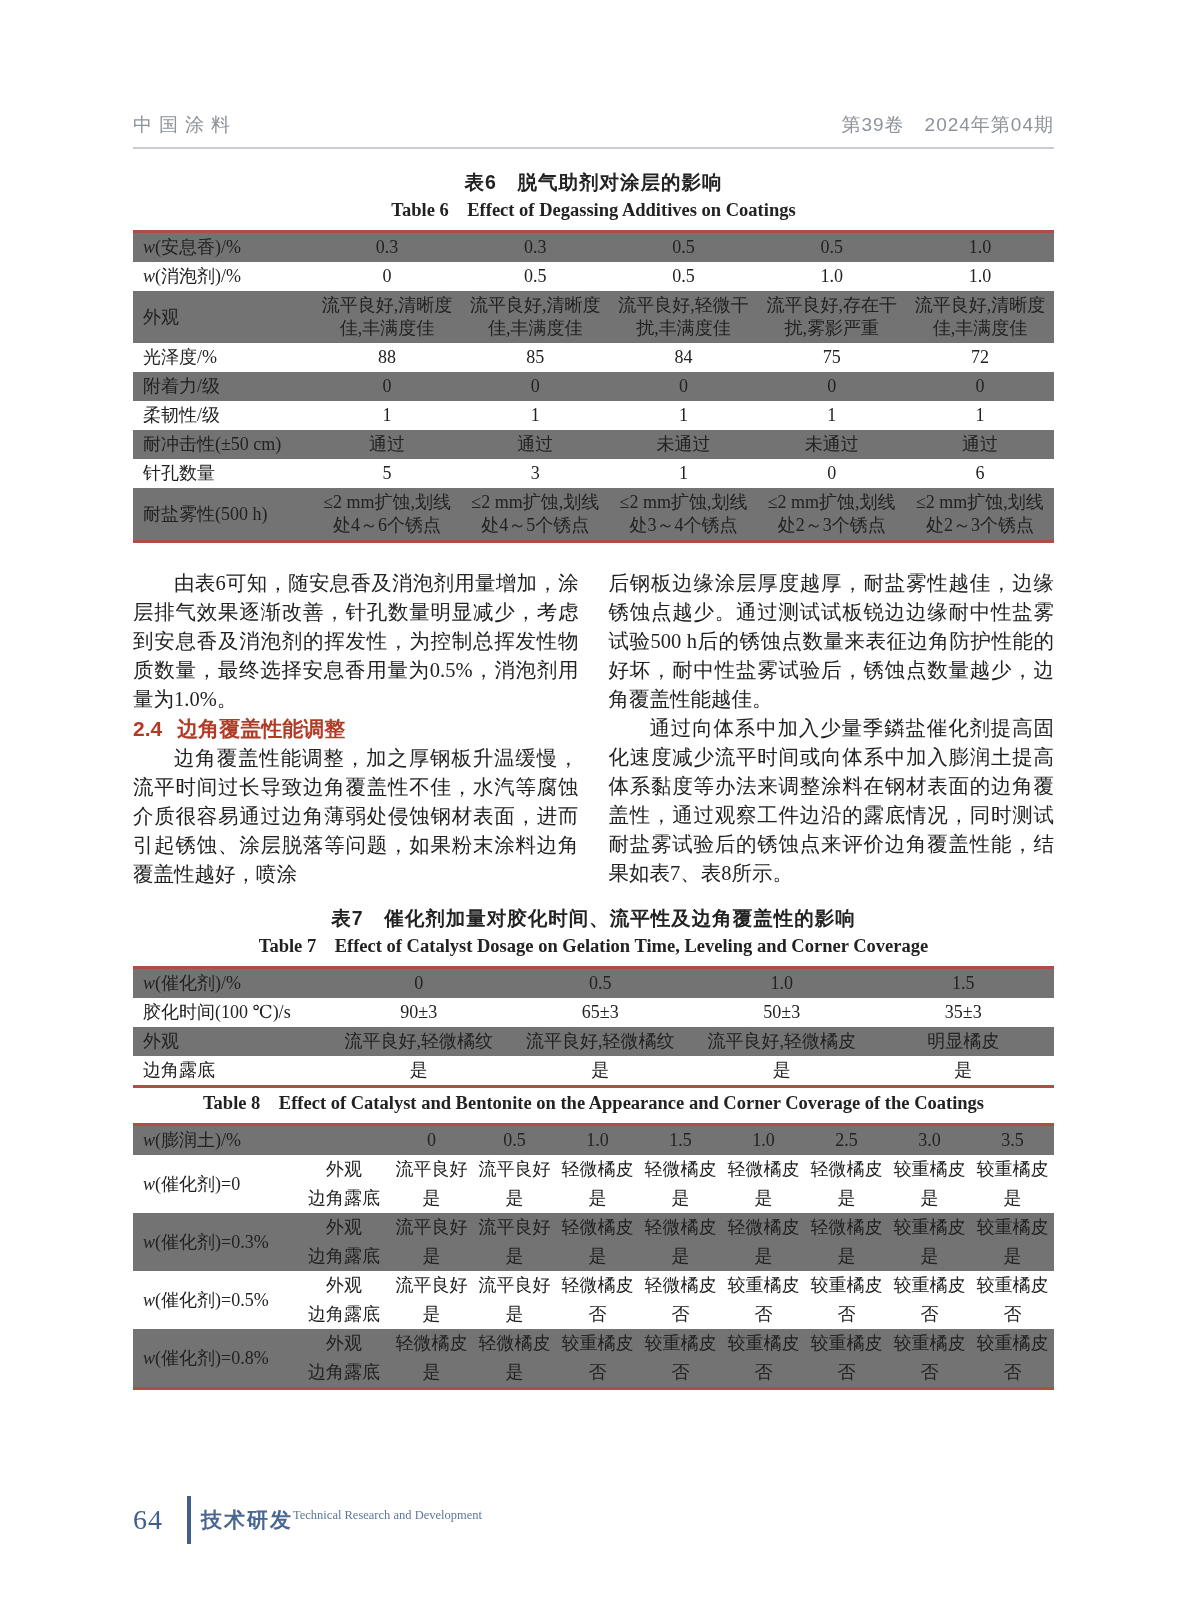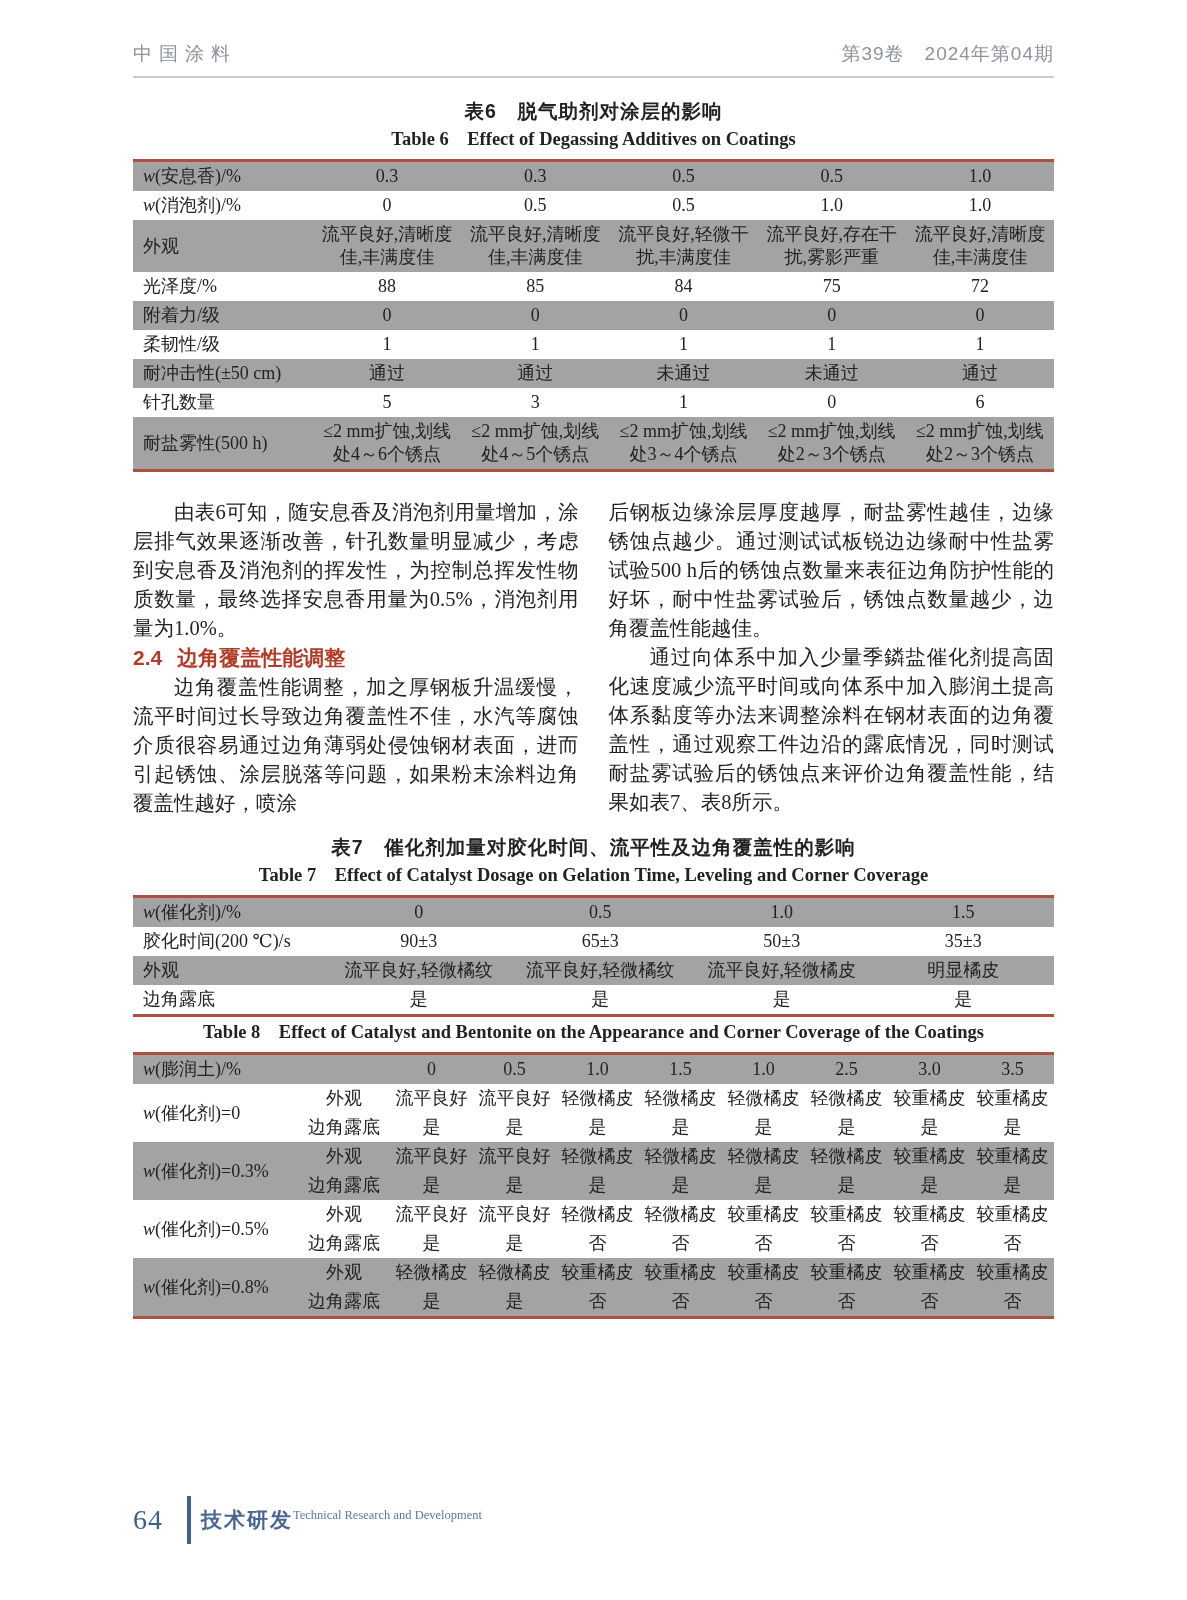--- a/index.html
+++ b/index.html
@@ -1,21 +1,21 @@
 <!DOCTYPE html>
 <html><head>
 <meta charset="utf-8">
 <style>
   html,body{margin:0;padding:0;background:#ffffff;}
   .page{
     position:relative;
     width:1187px;height:1600px;
     background:#ffffff;
     box-sizing:border-box;
-    padding:41px 133px 0 133px;
+    padding:112px 133px 0 133px;
     font-family:"Liberation Serif","DejaVu Serif",serif;
     color:#222222;
     overflow:hidden;
   }
   
   .hdr{
     display:flex;justify-content:space-between;align-items:flex-end;
     padding-bottom:9px;border-bottom:2px solid #c9cdd1;
     color:#8d9399;font-size:19px;
     font-family:"Liberation Sans","DejaVu Sans",sans-serif;
@@ -45,21 +45,21 @@
   table{
     width:100%;border-collapse:collapse;
     border-top:3px solid #ad4f41;border-bottom:3px solid #ad4f41;
     font-size:18px;table-layout:fixed;
   }
   td{
     text-align:center;vertical-align:middle;
     padding:3px 2px;line-height:23px;
     overflow:hidden;
   }
-  tr.shade{background:#a3a3a3;}
+  tr.shade{background:#737373;}
   td.lbl{text-align:left;padding-left:10px;}
   td.lbl i{font-style:italic;}
   td.sub{text-align:center;}
   
   .footer{
     position:absolute;left:133px;top:1496px;
     display:flex;align-items:center;color:#40608c;
   }
   .footer .pageno{font-size:28px;margin-right:24px;letter-spacing:1px;}
   .footer .bar{width:4px;height:48px;background:#40608c;margin-right:10px;}
@@ -195,21 +195,21 @@
       </colgroup>
     <tbody id="t7-body">
         <tr class="shade">
           <td class="lbl"><i>w</i>(催化剂)/%</td>
           <td>0</td>
           <td>0.5</td>
           <td>1.0</td>
           <td>1.5</td>
         </tr>
         <tr>
-          <td class="lbl">胶化时间(200 ℃)/s</td>
+          <td class="lbl">胶化时间(100 ℃)/s</td>
           <td>90±3</td>
           <td>65±3</td>
           <td>50±3</td>
           <td>35±3</td>
         </tr>
         <tr class="shade">
           <td class="lbl">外观</td>
           <td>流平良好,轻微橘纹</td>
           <td>流平良好,轻微橘纹</td>
           <td>流平良好,轻微橘皮</td>

